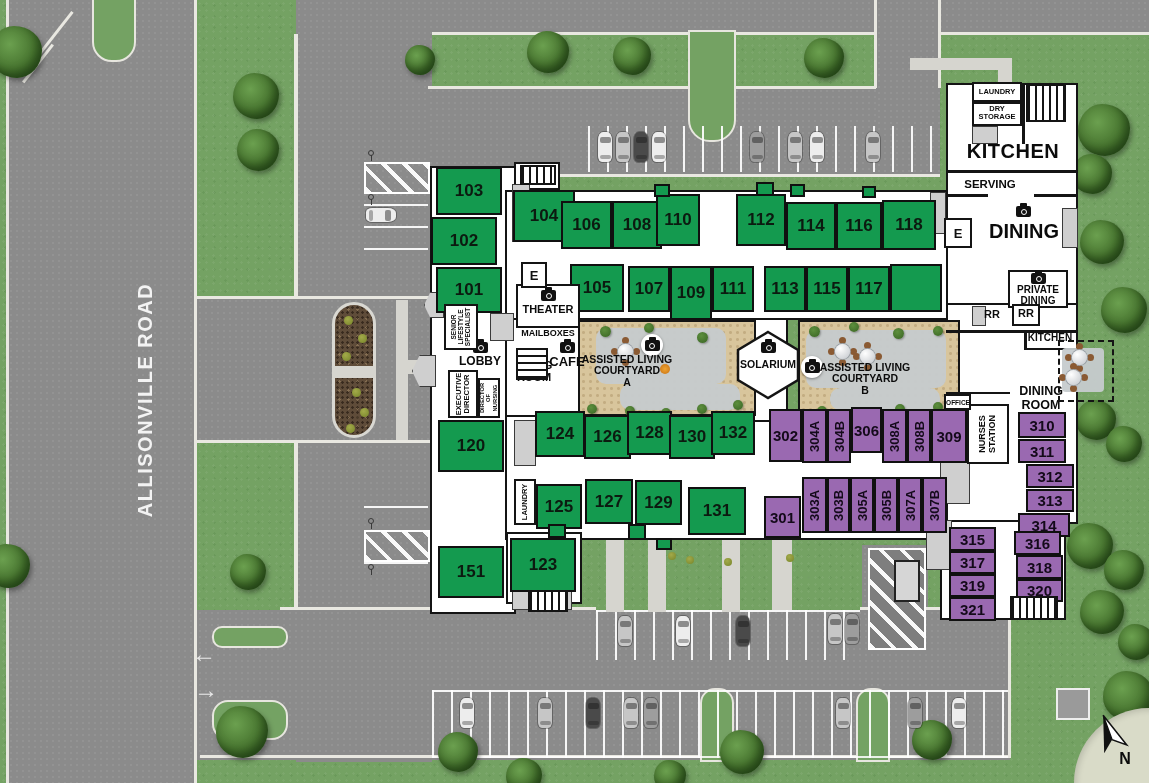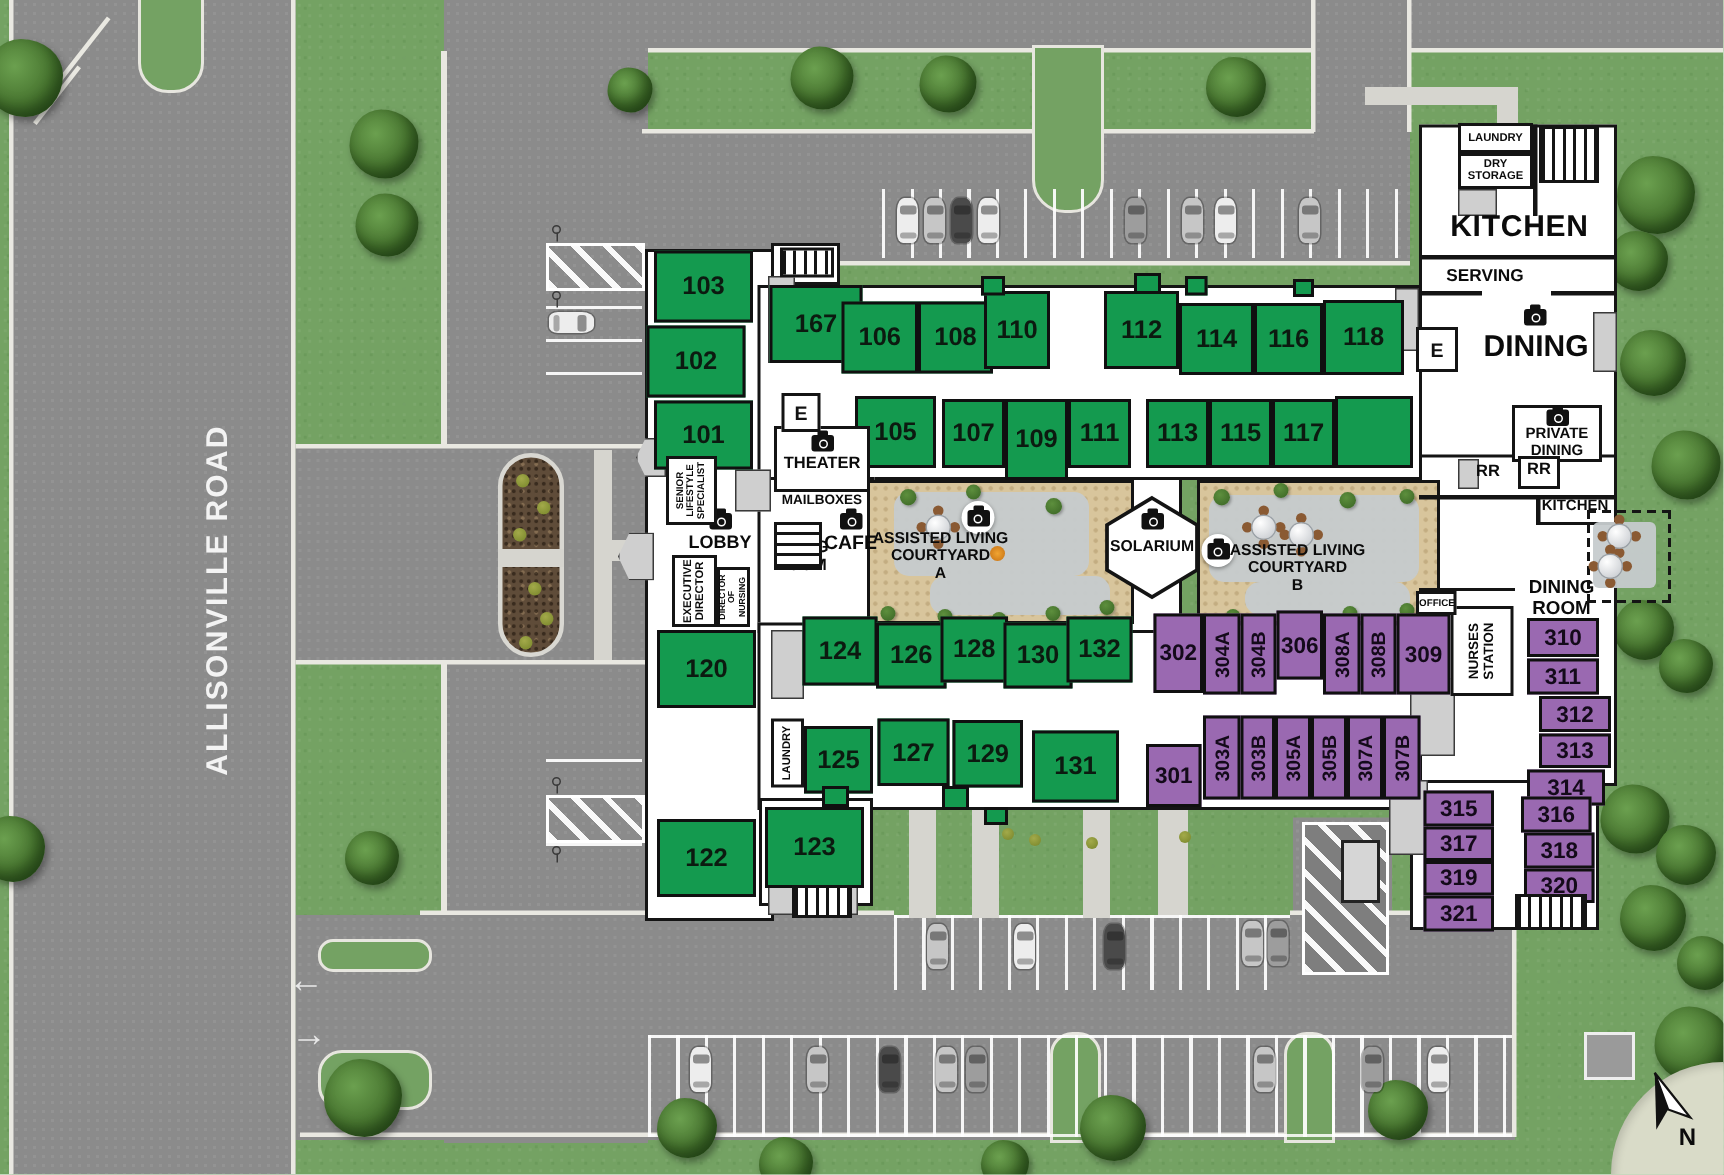--- a/index.html
+++ b/index.html
@@ -259,38 +259,38 @@
 
   <svg class="abs" style="left:734px;top:326px;" width="68" height="76">
       <polygon points="34,6 64,24 64,54 34,72 4,54 4,24" fill="#ffffff" stroke="#141414" stroke-width="2.5"></polygon>
     </svg>
   <div class="cam" style="left:761px;top:342px;"></div>
   <div class="lbl" style="left:736px;top:359px;width:64px;font-size:10.5px;">SOLARIUM</div>
 
   <div class="room g" style="left:436px;top:167px;width:66px;height:48px;">103</div>
   <div class="room g" style="left:431px;top:217px;width:66px;height:48px;">102</div>
   <div class="room g" style="left:436px;top:267px;width:66px;height:46px;">101</div>
-  <div class="room g" style="left:513px;top:190px;width:62px;height:52px;">167</div>
+  <div class="room g" style="left:513px;top:190px;width:62px;height:52px;">104</div>
   <div class="room g" style="left:561px;top:201px;width:51px;height:48px;">106</div>
   <div class="room g" style="left:612px;top:201px;width:50px;height:48px;">108</div>
   <div class="room g" style="left:656px;top:194px;width:44px;height:52px;">110</div>
   <div class="room g" style="left:736px;top:194px;width:50px;height:52px;">112</div>
   <div class="room g" style="left:786px;top:202px;width:50px;height:48px;">114</div>
   <div class="room g" style="left:836px;top:202px;width:46px;height:48px;">116</div>
   <div class="room g" style="left:882px;top:200px;width:54px;height:50px;">118</div>
   <div class="room g" style="left:570px;top:264px;width:54px;height:48px;">105</div>
   <div class="room g" style="left:628px;top:266px;width:42px;height:46px;">107</div>
   <div class="room g" style="left:670px;top:266px;width:42px;height:54px;">109</div>
   <div class="room g" style="left:712px;top:266px;width:42px;height:46px;">111</div>
   <div class="room g" style="left:764px;top:266px;width:42px;height:46px;">113</div>
   <div class="room g" style="left:806px;top:266px;width:42px;height:46px;">115</div>
   <div class="room g" style="left:848px;top:266px;width:42px;height:46px;">117</div>
   <div class="room g" ind="rooms.green.18" style="left:890px;top:264px;width:52px;height:48px;"></div>
   <div class="room g" style="left:438px;top:420px;width:66px;height:52px;">120</div>
-  <div class="room g" style="left:438px;top:546px;width:66px;height:52px;">122</div>
+  <div class="room g" style="left:438px;top:546px;width:66px;height:52px;">151</div>
   <div class="room g" style="left:510px;top:538px;width:66px;height:54px;">123</div>
   <div class="room g" style="left:535px;top:411px;width:50px;height:46px;">124</div>
   <div class="room g" style="left:584px;top:415px;width:47px;height:44px;">126</div>
   <div class="room g" style="left:627px;top:411px;width:45px;height:44px;">128</div>
   <div class="room g" style="left:669px;top:415px;width:46px;height:44px;">130</div>
   <div class="room g" style="left:711px;top:411px;width:44px;height:44px;">132</div>
   <div class="room g" style="left:536px;top:484px;width:46px;height:45px;">125</div>
   <div class="room g" style="left:585px;top:479px;width:48px;height:45px;">127</div>
   <div class="room g" style="left:635px;top:480px;width:47px;height:45px;">129</div>
   <div class="room g" style="left:688px;top:487px;width:58px;height:48px;">131</div>

